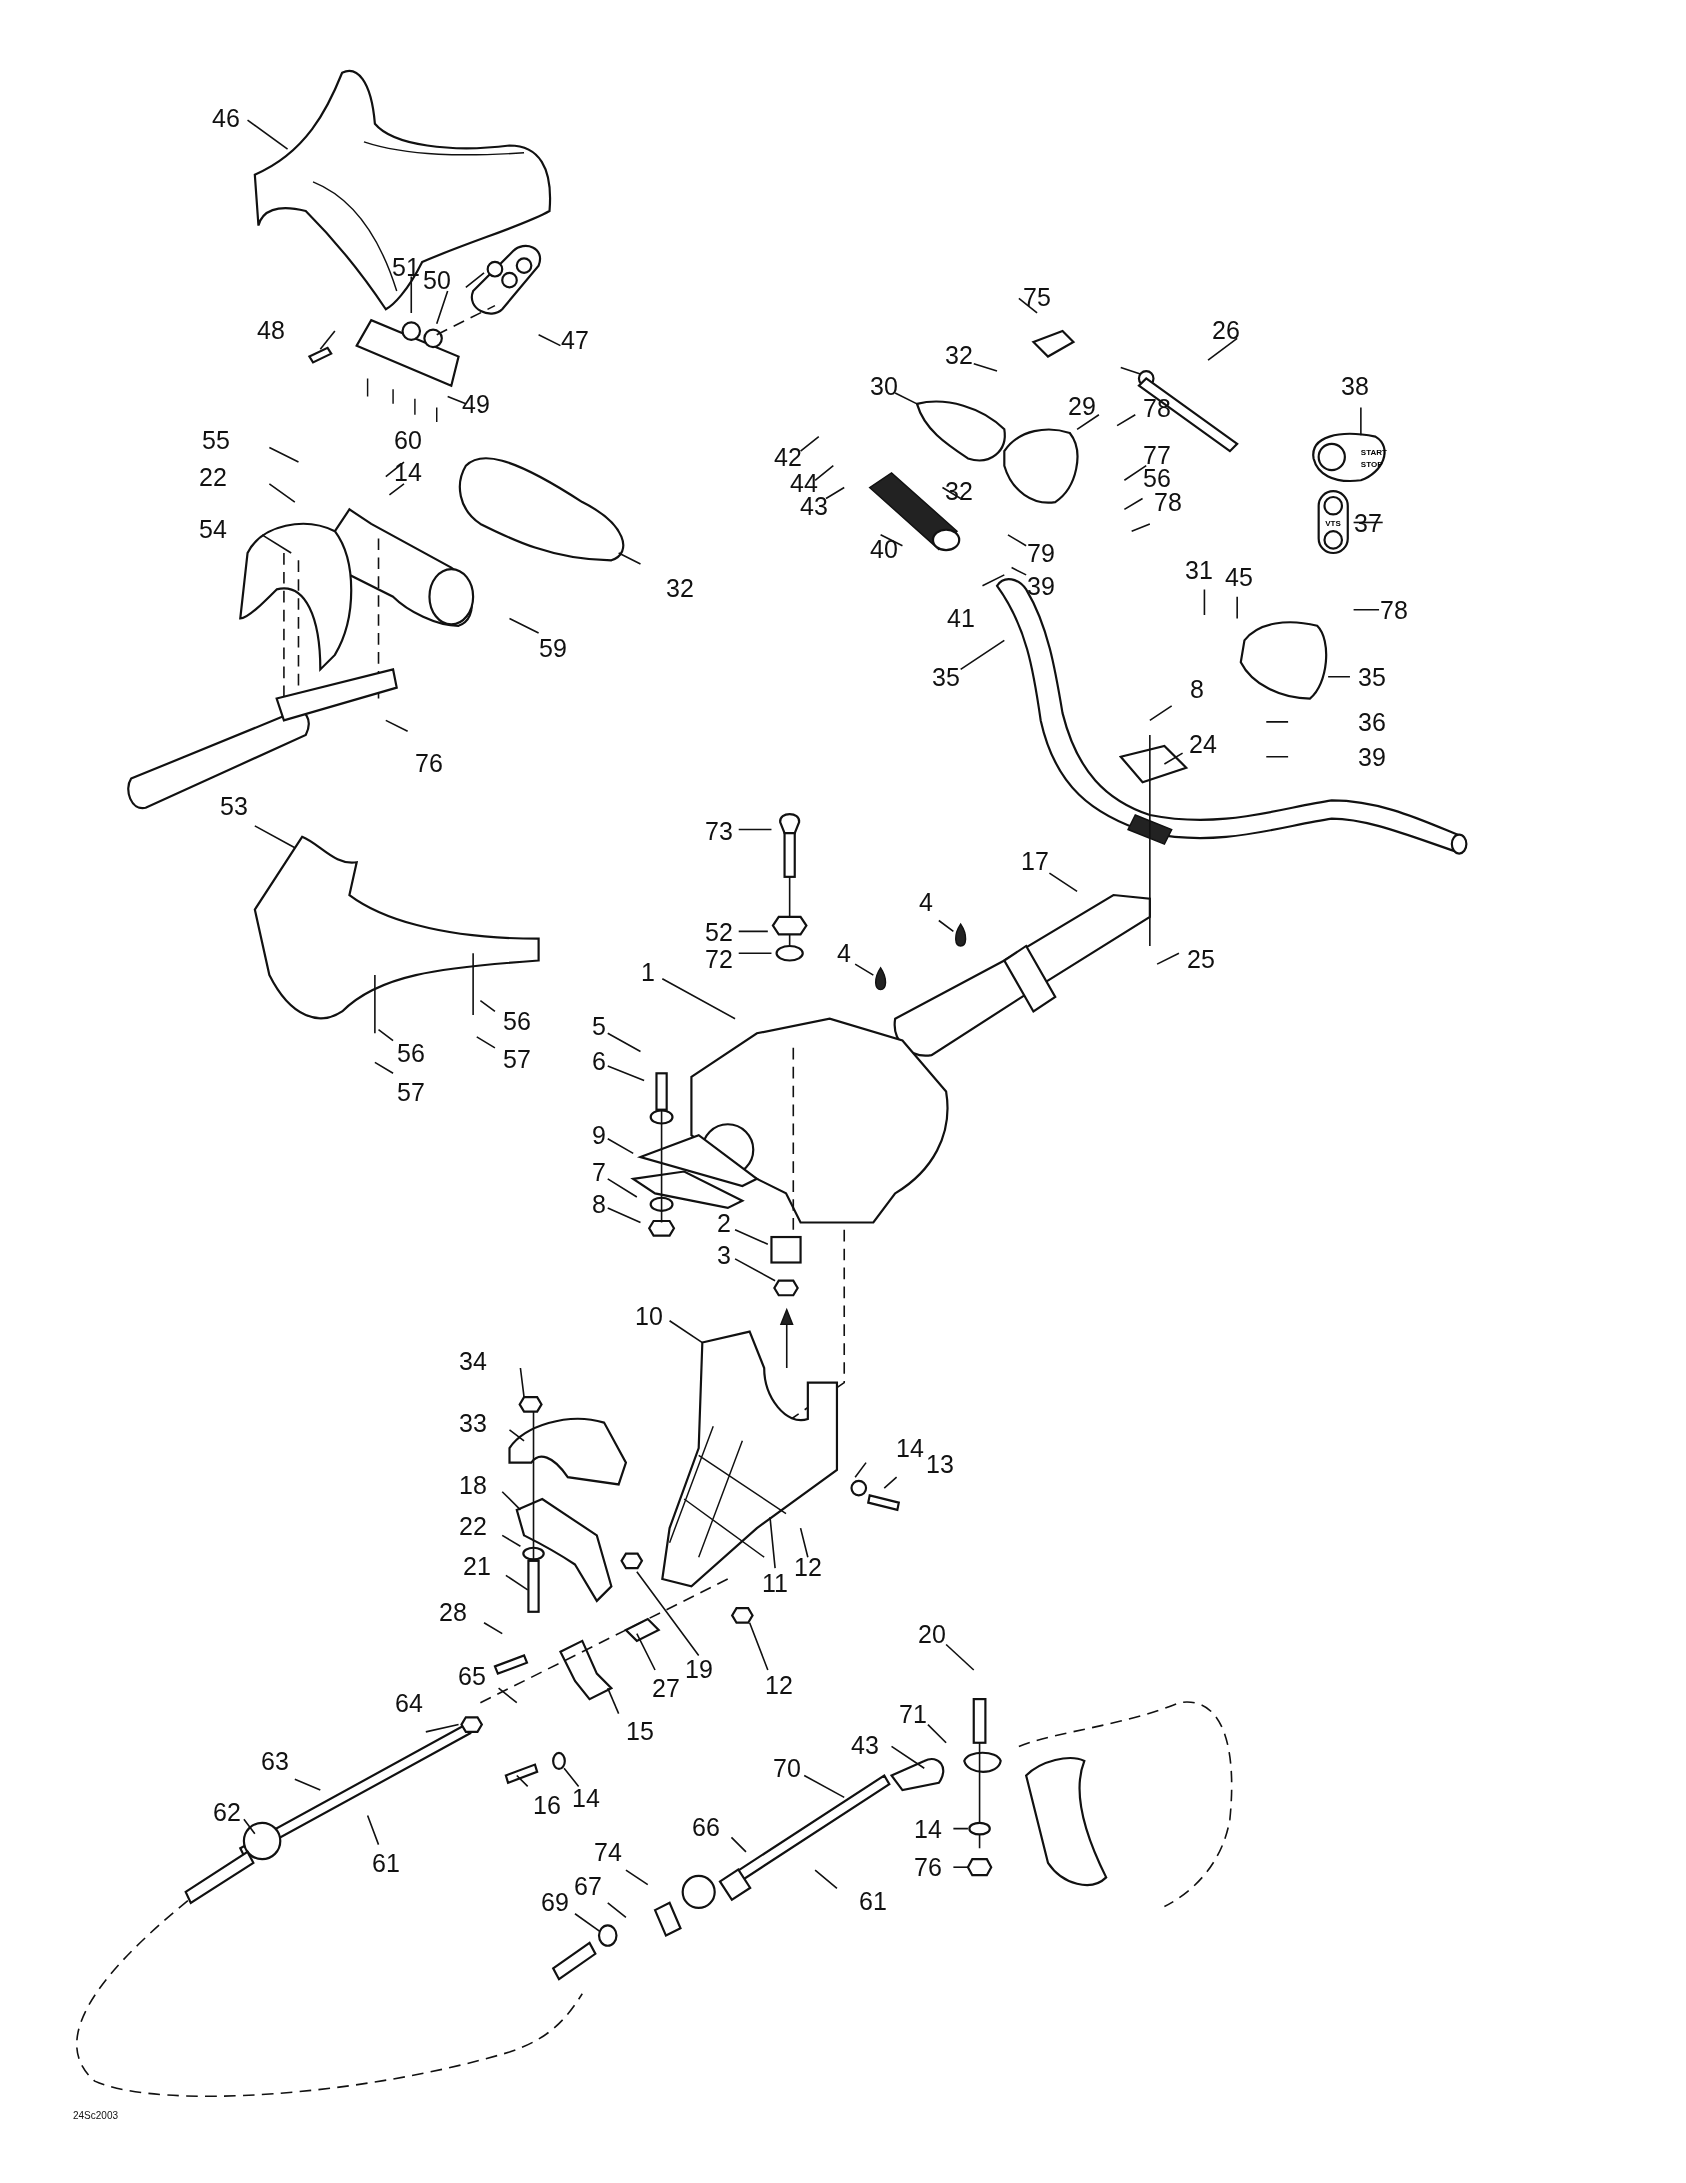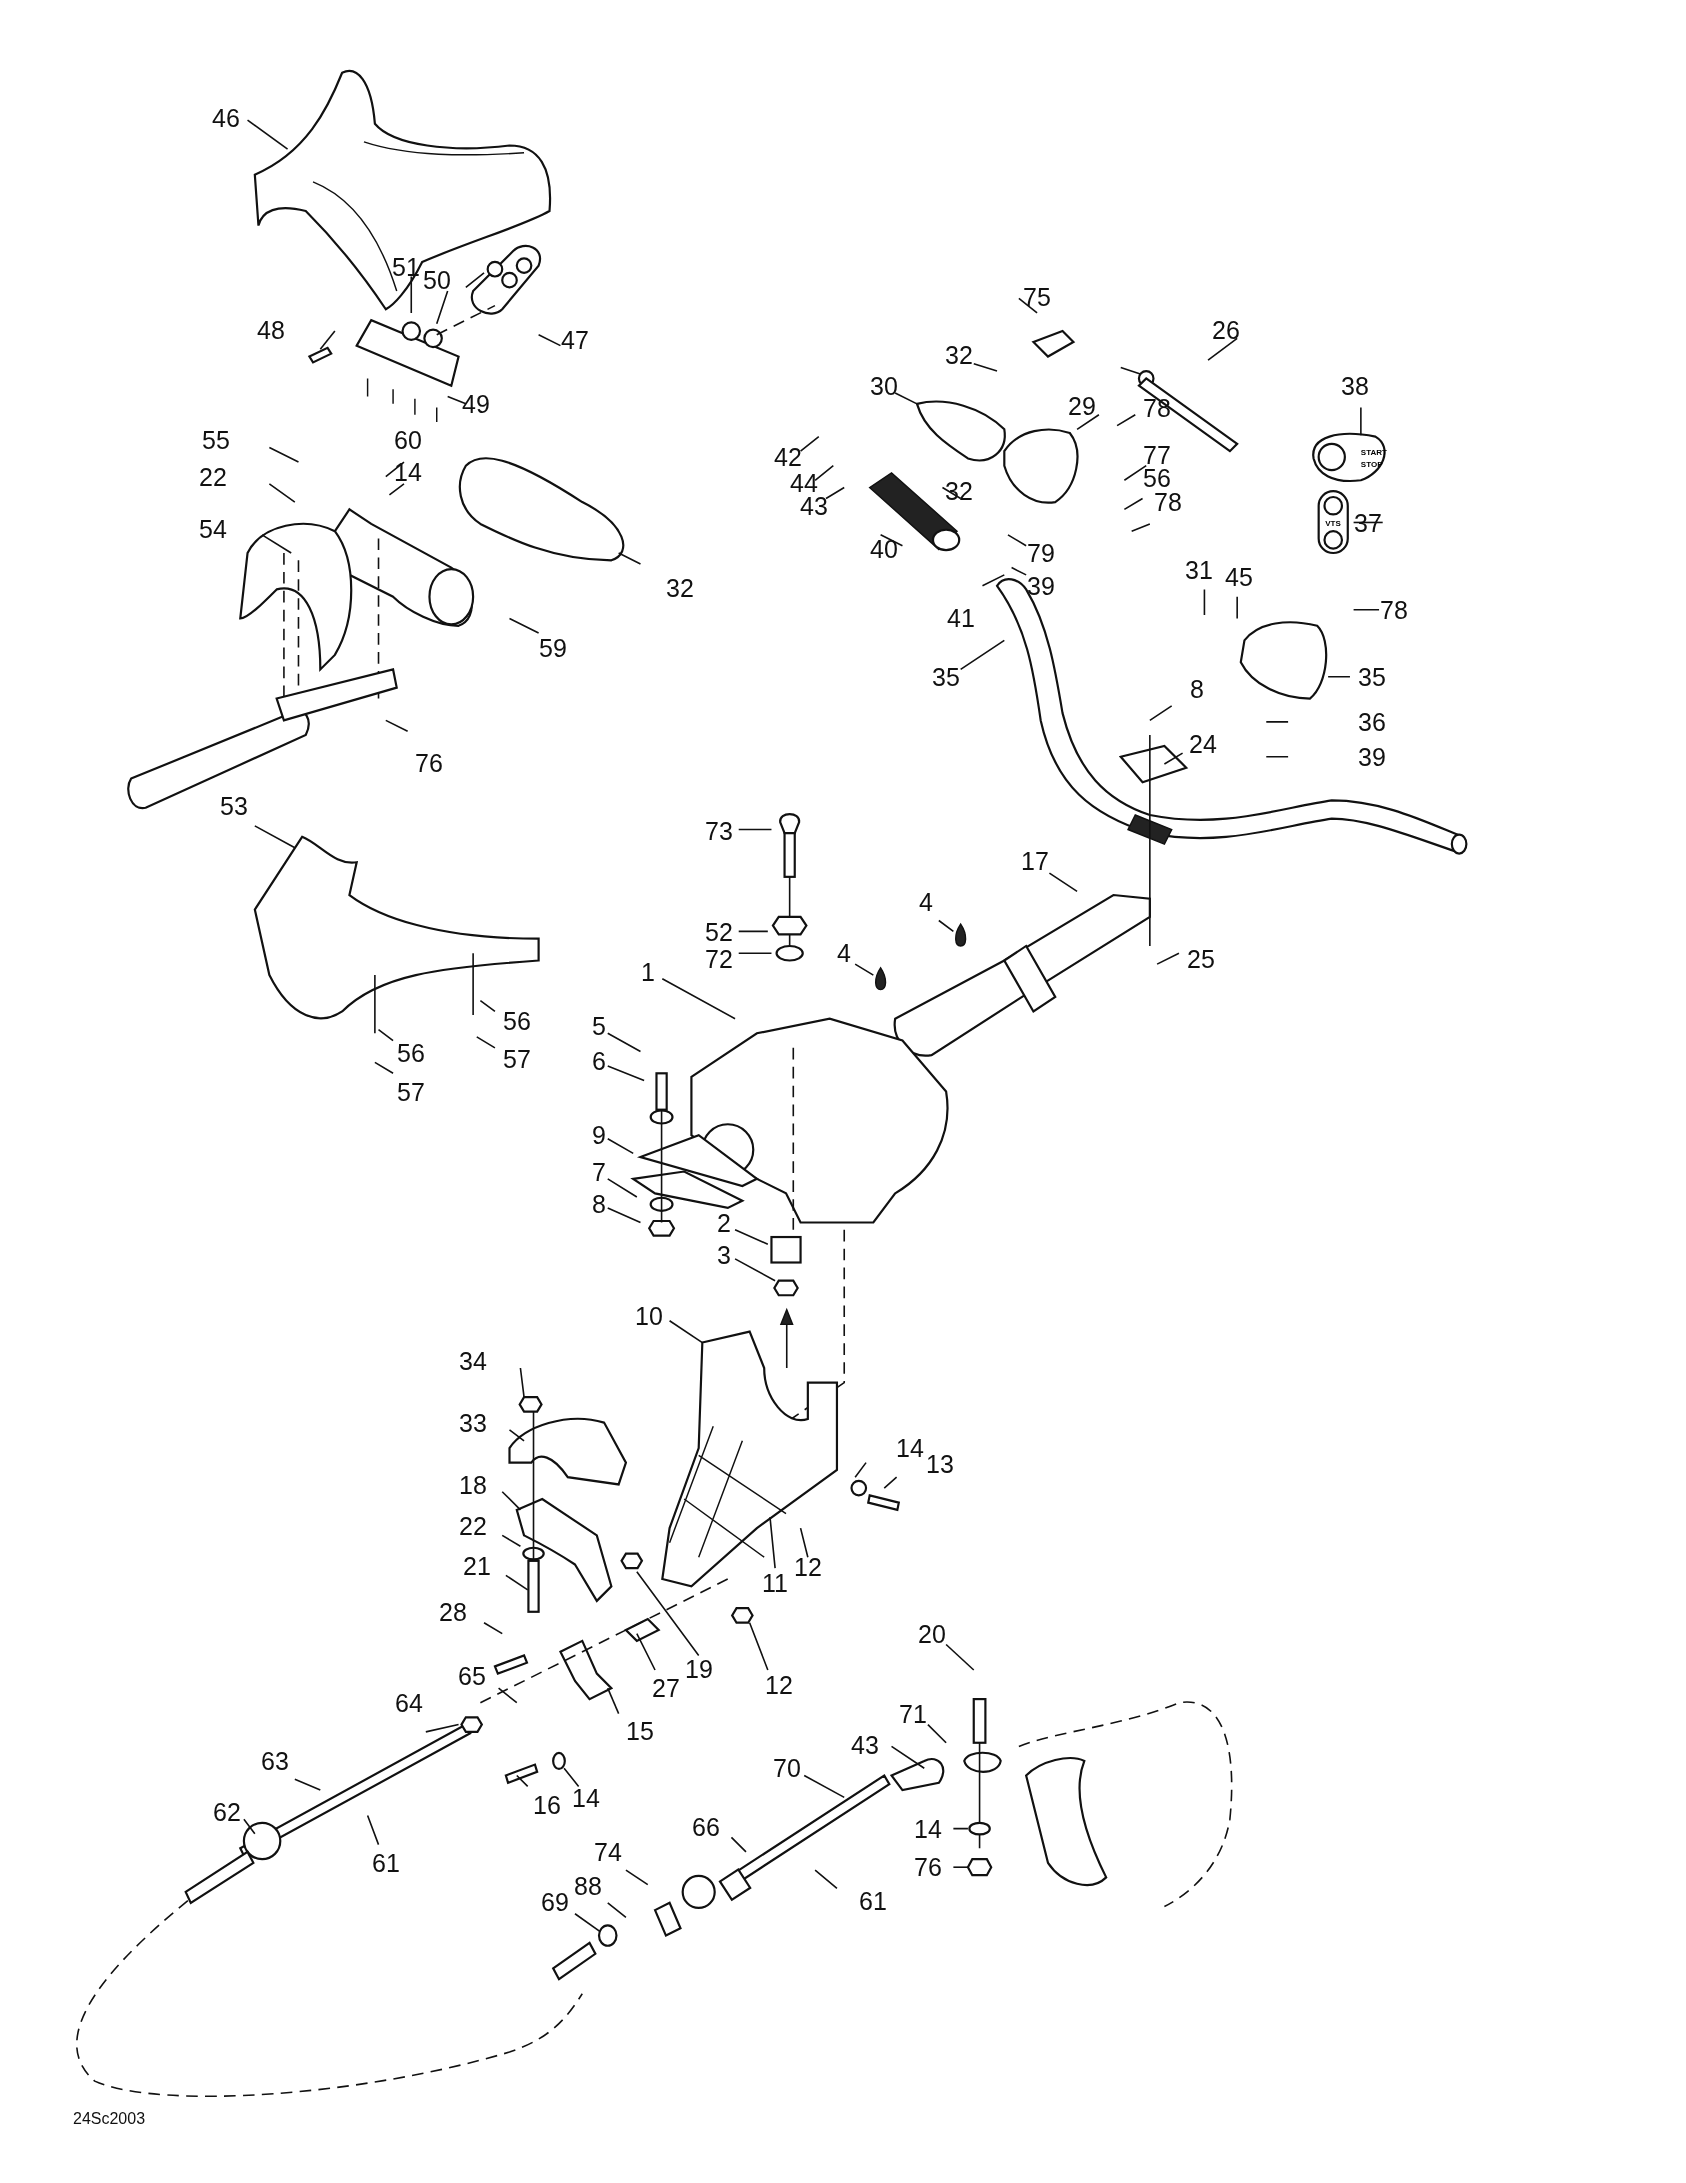--- a/index.html
+++ b/index.html
@@ -1,19 +1,19 @@
 <!DOCTYPE html>
 <html style="font-size:11.6px"><head>
 <meta charset="utf-8">
 <style>
   html, body { margin: 0; padding: 0; background: #ffffff; }
   body { width: 1687px; height: 2183px; position: relative; overflow: hidden; font-family: "Liberation Sans", sans-serif; }
   #diagram { position: absolute; left: 0; top: 0; width: 1687px; height: 2183px; }
   .callout { position: absolute; font-family: "Liberation Sans", sans-serif; font-size: 25px; color: #111; line-height: 1; transform: translate(-50%, -50%); white-space: nowrap; }
-  .figure-id { position: absolute; left: 73px; top: 2110px; font-family: "Liberation Sans", sans-serif; font-size: 16px; color: #111; }
+  .figure-id { position: absolute; left: 73px; top: 2110px; font-family: "Liberation Sans", sans-serif; font-size: 10px; color: #111; }
   svg .part { fill: #ffffff; stroke: #111; stroke-width: 3; }
   svg .dark { fill: #222; stroke: #111; stroke-width: 2; }
   svg .leader { stroke: #111; stroke-width: 2.2; fill: none; }
   svg .dash { stroke: #111; stroke-width: 2.2; fill: none; stroke-dasharray: 16 10; }
   svg .thin { stroke: #111; stroke-width: 2; fill: none; }
 </style>
 </head>
 <body>
 
 <svg id="diagram" viewBox="0 0 2318 3000" xmlns="http://www.w3.org/2000/svg">
@@ -342,18 +342,18 @@
 <div class="callout" style="left:865px;top:1745px">43</div>
 <div class="callout" style="left:547px;top:1805px">16</div>
 <div class="callout" style="left:586px;top:1798px">14</div>
 <div class="callout" style="left:787px;top:1768px">70</div>
 <div class="callout" style="left:227px;top:1812px">62</div>
 <div class="callout" style="left:386px;top:1863px">61</div>
 <div class="callout" style="left:706px;top:1827px">66</div>
 <div class="callout" style="left:928px;top:1829px">14</div>
 <div class="callout" style="left:608px;top:1852px">74</div>
 <div class="callout" style="left:928px;top:1867px">76</div>
-<div class="callout" style="left:588px;top:1886px">88</div>
+<div class="callout" style="left:588px;top:1886px">67</div>
 <div class="callout" style="left:873px;top:1901px">61</div>
 <div class="callout" style="left:555px;top:1902px">69</div>
 
 <div class="figure-id">24Sc2003</div>
 
 
 </body></html>

